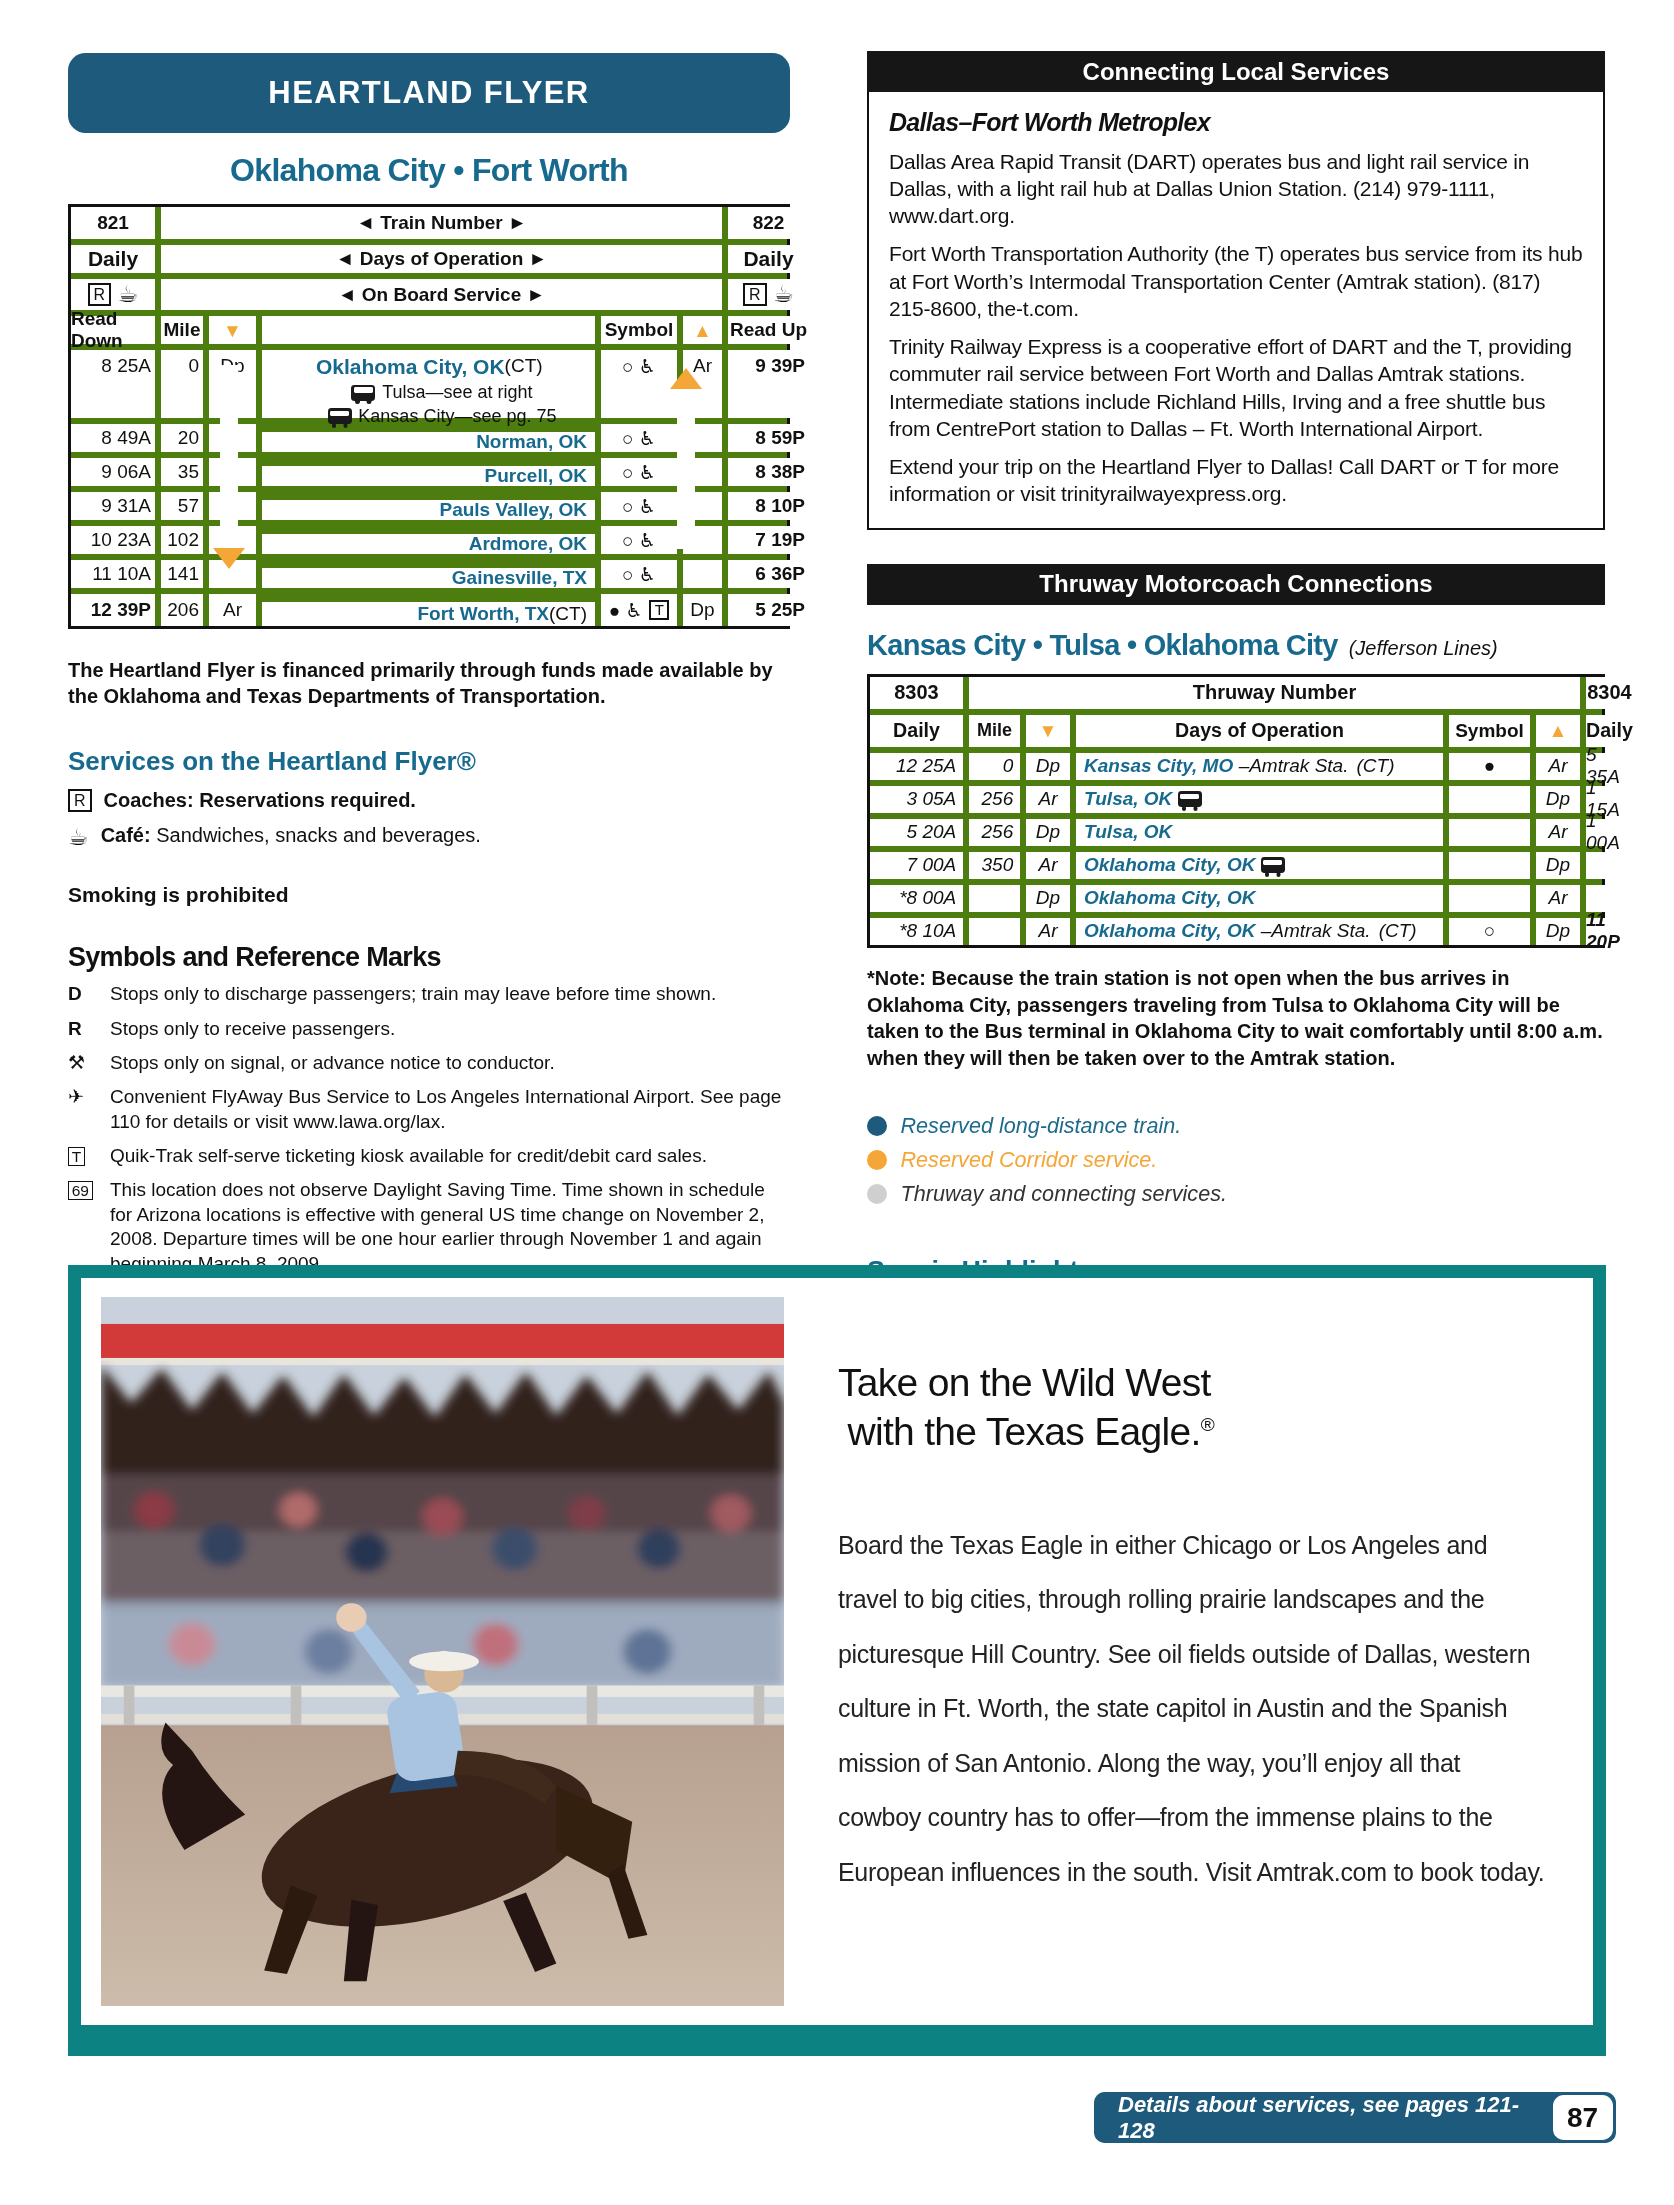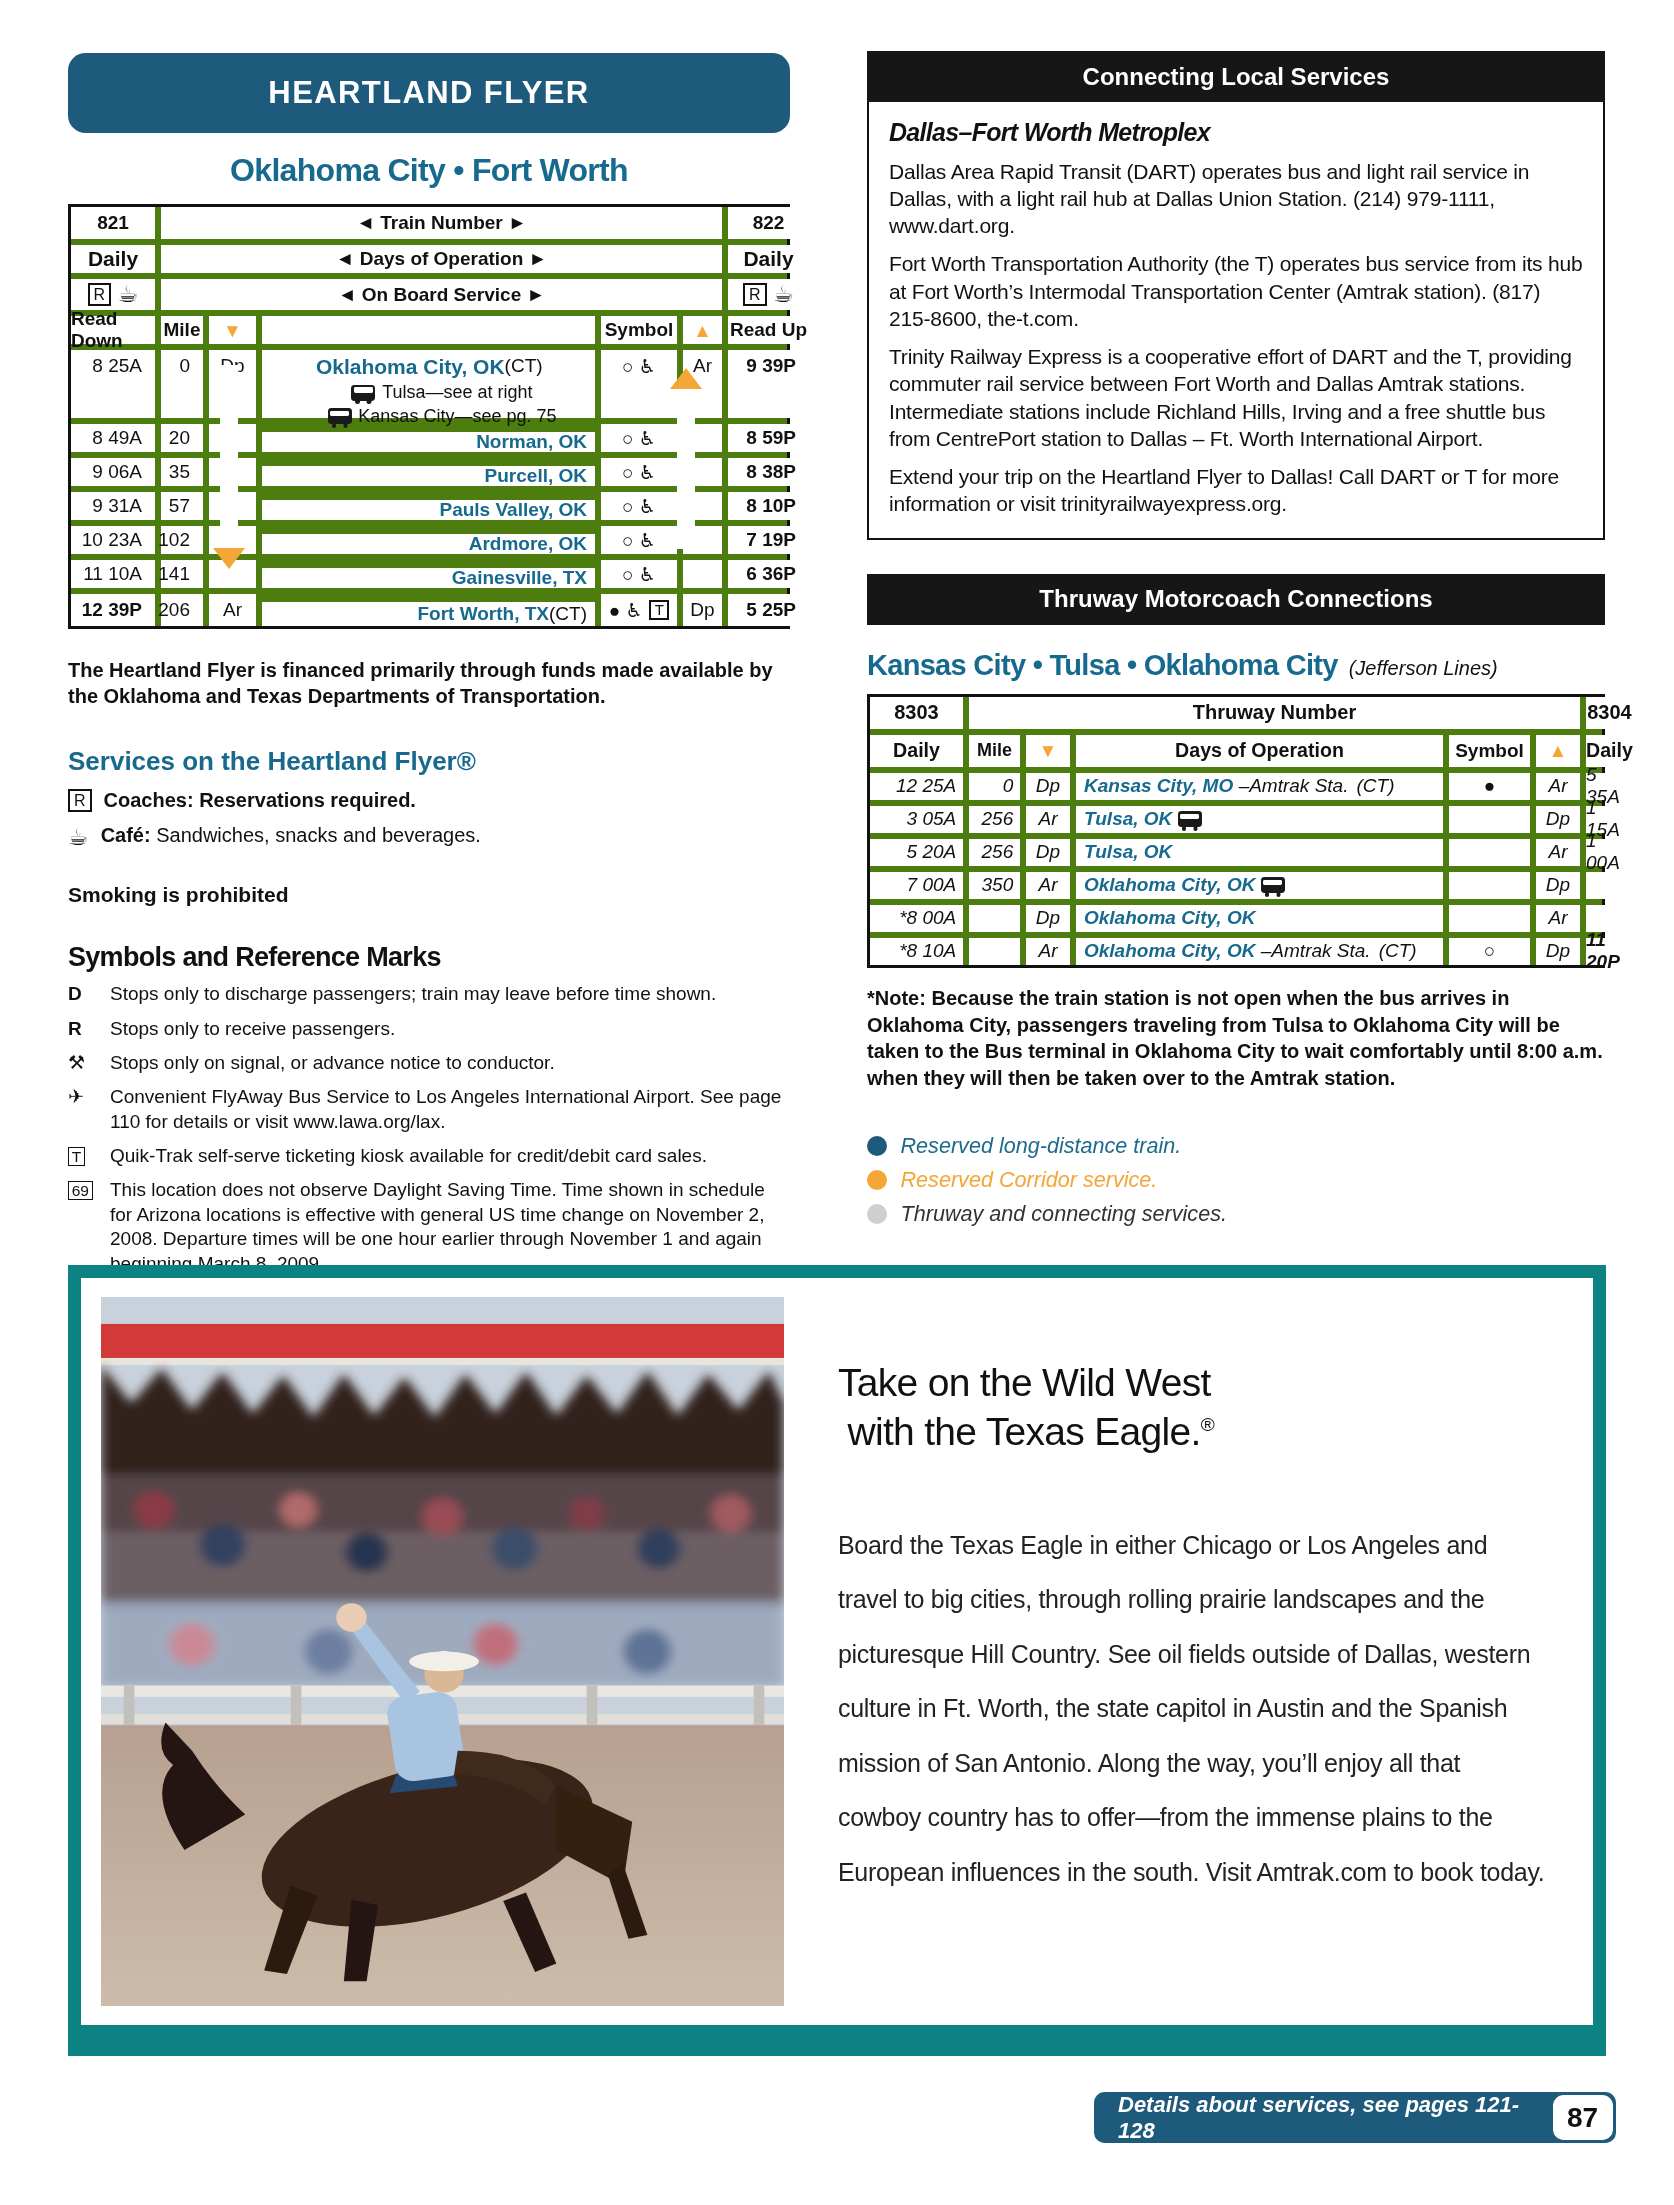--- a/index.html
+++ b/index.html
@@ -11,21 +11,21 @@
   #left-col { position:absolute; left:68px; top:53px; width:722px; }
   .banner-pill { background:#1d5a7b; border-radius:17.6px; height:80px; display:flex; align-items:center; justify-content:center;
                  color:#fff; font-size:31px; font-weight:bold; letter-spacing:1.4px; }
   .route-title { margin-top:19px; text-align:center; color:#176a8e; font-size:32px; font-weight:bold; letter-spacing:-0.7px; }
 
   .tt { display:grid; background:#4d7c0f; gap:6px; border:3.4px solid #111; margin-top:15px; position:relative; }
   .tt > div { background:#fff; display:flex; align-items:center; font-size:19px; }
   #main-table { grid-template-columns:84px 42px 47px 333px 76px 39px 81px;
                 grid-template-rows:32px 28px 31px 28px 68px 28px 28px 28px 28px 28px 32px; }
   .cell-c { justify-content:center; }
-  .cell-r { justify-content:flex-end; padding-right:13px; }
+  .cell-r { justify-content:flex-end; padding-right:4px; }
   .peach { background:#fce9d2; }
   .big-num { font-size:30px; font-weight:bold; }
   .bold { font-weight:bold; }
   .hdr-mid { font-weight:bold; font-size:20px; }
   .colhead { font-weight:bold; font-size:17px; }
   .tri { color:#f4a636; font-size:21.6px; line-height:1; }
   .station-cell { padding-left:9.5px; color:#176a8e; font-weight:bold; font-size:21px; justify-content:flex-end; padding-right:8px;margin-top:8px; }
   .station-cell .tz { color:#111; font-weight:normal; font-size:19px; }
   .okc-cell { flex-direction:column; align-items:stretch; justify-content:flex-start; padding-top:5.4px; }
   .okc-cell .line1 { display:flex; justify-content:space-between; padding:0 8px 0 9.5px; color:#176a8e; font-weight:bold; font-size:21px; }
@@ -48,21 +48,21 @@
   .svc-item .txt b { font-weight:bold; }
   .smoking { margin-top:32px; font-weight:bold; font-size:21px; }
   .sec-title-black { margin-top:35px; font-weight:bold; font-size:27px; letter-spacing:-0.7px; }
   .sym-item { display:flex; margin-top:9.5px; font-size:19px; line-height:1.3; }
   .sym-item .mark { flex:0 0 42px; font-weight:bold; font-size:19px; }
   .sym-item .mark .boxedmark { border:1.4px solid #111; font-weight:normal; font-size:15.5px; padding:0 2.7px; }
   .sym-item .body { flex:1; }
 
   
   #right-col { position:absolute; left:867px; top:51px; width:738px; }
-  .black-bar { background:#161616; color:#fff; font-weight:bold; font-size:24px; height:51px; display:flex; align-items:center; justify-content:center; }
+  .black-bar { background:#161616; color:#fff; font-weight:bold; font-size:24px; height:41px; display:flex; align-items:center; justify-content:center; }
   .loc-box { border:2.7px solid #111; border-top:none; padding:16px 20px 20px 20px; }
   .metroplex { font-style:italic; font-weight:bold; font-size:25px; letter-spacing:-0.7px; }
   .para { font-size:21px; line-height:1.3; margin-top:10.8px; letter-spacing:-0.2px; }
   .thruway-bar { margin-top:34px; }
   .kc-heading { margin-top:24px; }
   .kc-heading .main { color:#176a8e; font-weight:bold; font-size:29px; letter-spacing:-0.7px; }
   .kc-heading .op { font-style:italic; font-size:20px; color:#111; margin-left:8px; }
   #thruway-table { grid-template-columns:93px 51px 44px 367px 81px 44px auto;
                    grid-template-rows:32px 32px 27px 27px 27px 27px 27px 27px; margin-top:12px; }
   #thruway-table > div { font-size:19px; }

